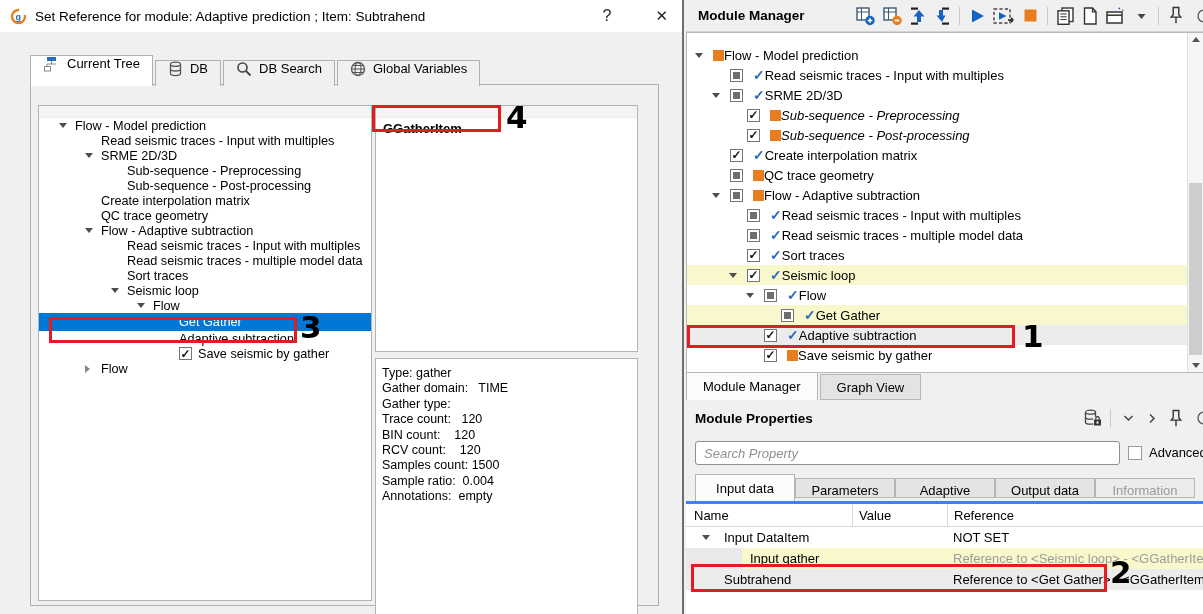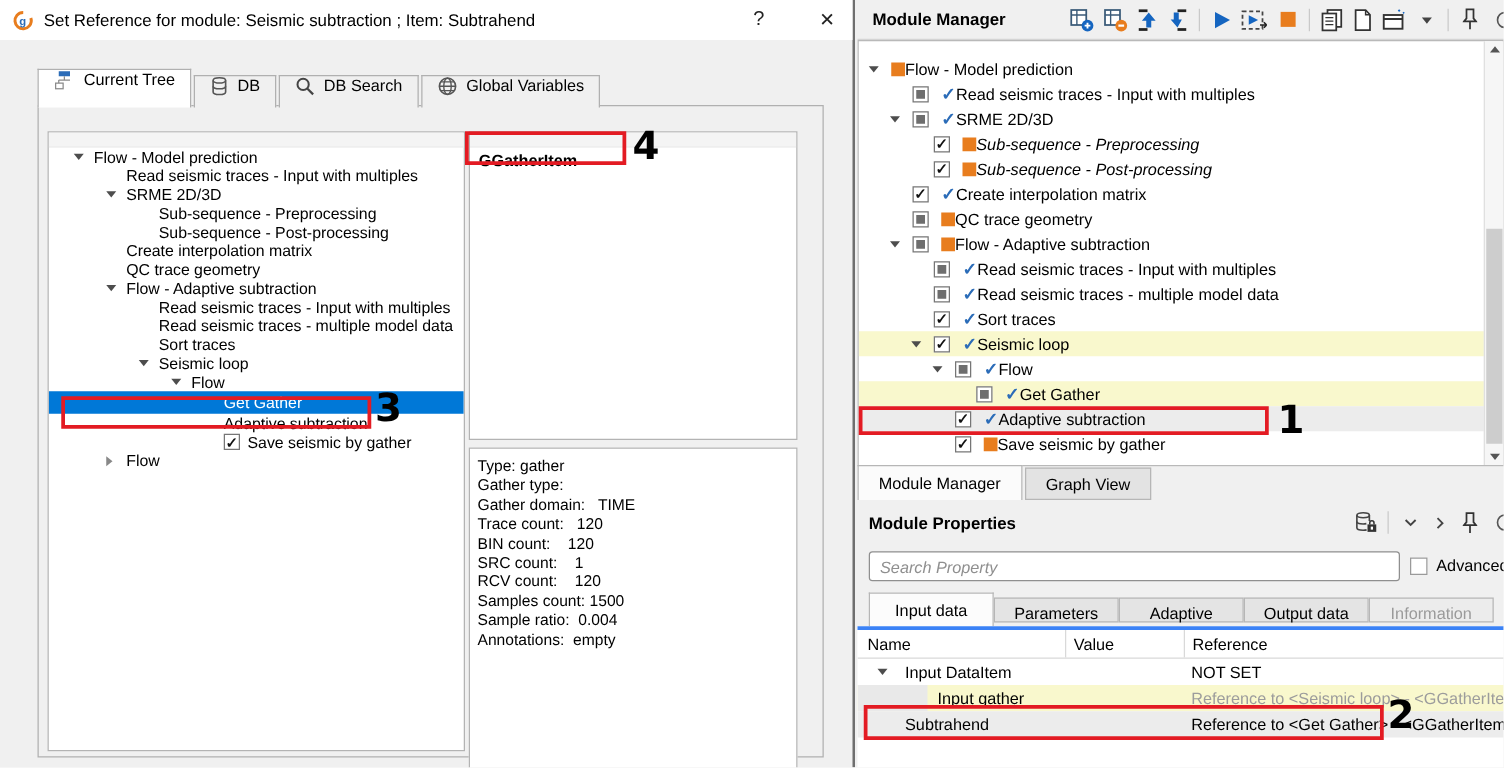--- a/index.html
+++ b/index.html
@@ -100,21 +100,21 @@
 <div class="stage">
 
   <section class="dialog">
     <header class="titlebar">
       <span style="display:inline-flex">
         <svg width="17" height="17" viewBox="0 0 17 17">
             <circle cx="8.5" cy="8.5" r="6.5" fill="none" stroke="#e87d1e" stroke-width="2.4" stroke-dasharray="26 8" transform="rotate(40 8.5 8.5)"></circle>
             <text x="5.4" y="12" font-size="9" font-weight="bold" fill="#2b6cb8" font-family="Liberation Sans,sans-serif">g</text>
           </svg>
       </span>
-      <span class="t">Set Reference for module: Seismic subtraction ; Item: Subtrahend</span>
+      <span class="t">Set Reference for module: Adaptive prediction ; Item: Subtrahend</span>
       <span class="tb-help">?</span>
       <span class="tb-close">✕</span>
     </header>
 
     <div class="dlg-tabs" id="dlgTabs">
         <div class="dtab active">
           <span style="display:inline-flex">
             <svg width="17" height="16" viewBox="0 0 17 16">
               <rect x="4" y="1" width="9" height="4" fill="#2b6cb8"></rect>
               <path d="M8.5 5v3M4 8h9M4 8v3" stroke="#8a8a8a" fill="none"></path>
@@ -242,25 +242,24 @@
         </div>
     </div>
 
     <div class="panel" id="itemsPanel">
       <div class="phead"></div>
       <div id="ggItem">GGatherItem</div>
     </div>
 
     <div class="panel" id="propsPanel">
         <div class="pline">Type: gather</div>
+        <div class="pline">Gather domain:   TIME</div>
         <div class="pline">Gather type:</div>
-        <div class="pline">Gather domain:   TIME</div>
         <div class="pline">Trace count:   120</div>
         <div class="pline">BIN count:    120</div>
-        <div class="pline">SRC count:    1</div>
         <div class="pline">RCV count:    120</div>
         <div class="pline">Samples count: 1500</div>
         <div class="pline">Sample ratio:  0.004</div>
         <div class="pline">Annotations:  empty</div>
       </div>
   </section>
 
   <div class="mm-header">
     <span class="paneltitle">Module Manager</span>
     <span class="toolbar" id="mmToolbar">

